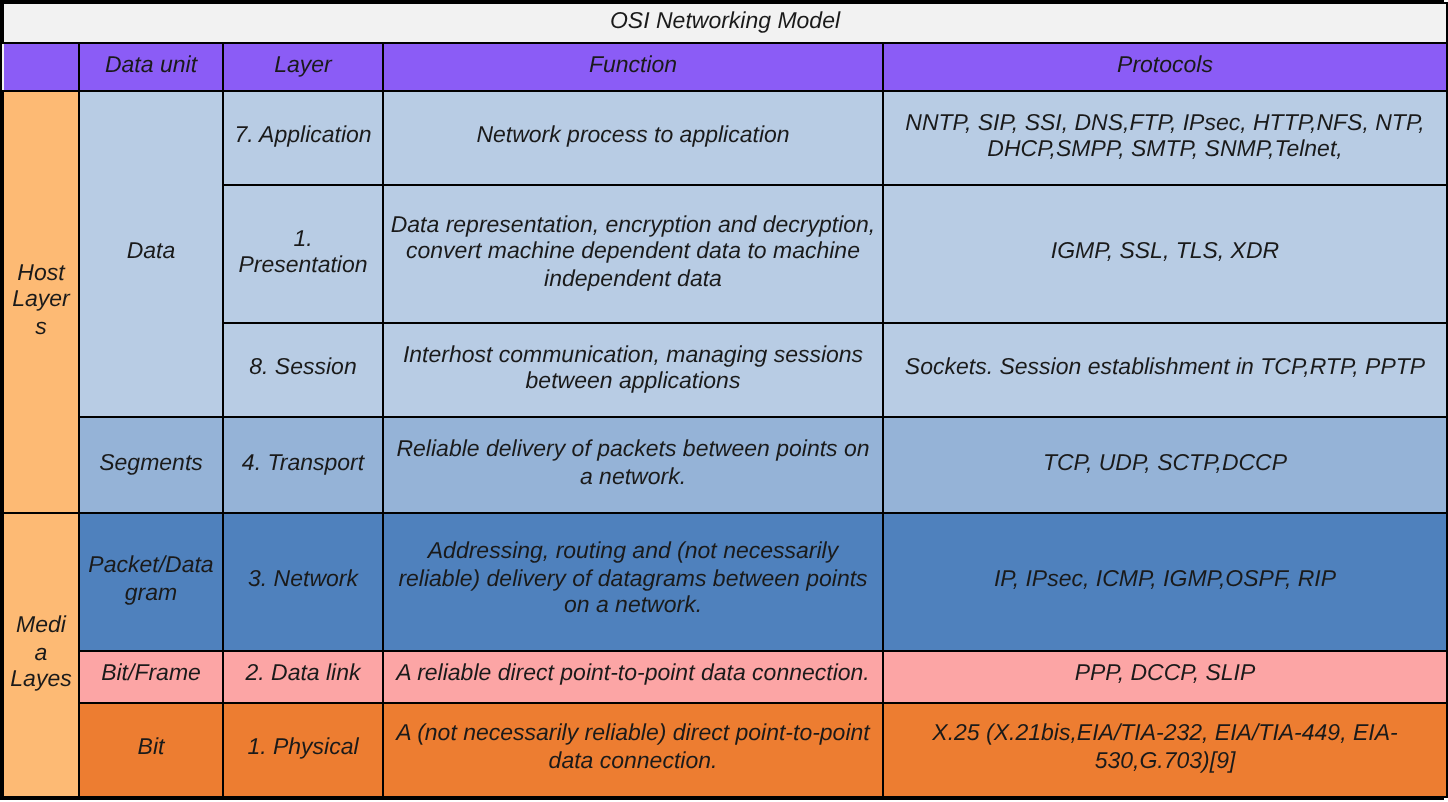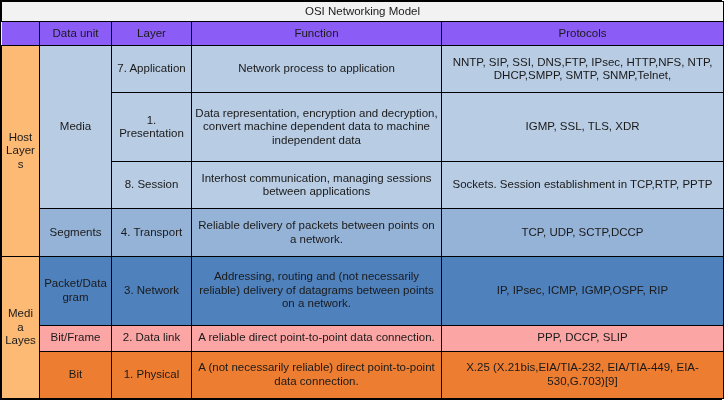--- a/index.html
+++ b/index.html
@@ -36,20 +36,21 @@
     border: 1px solid #000000;
     padding: 1px 3px;
     text-align: center;
     vertical-align: middle;
     line-height: 1.18;
     font-size: 11.5px;
     font-weight: normal;
     word-wrap: break-word;
     overflow-wrap: break-word;
     word-break: break-word;
+    font-style: italic;
   }
 
   
   td.title-cell {
     background: #f2f2f2;
     font-weight: bold;
     font-size: 12.5px;
     height: 17px;
     border-top: none;
     border-left: none;
@@ -104,21 +105,21 @@
       <tr>
         <th class="col-head blank-head"></th>
         <th class="col-head">Data unit</th>
         <th class="col-head">Layer</th>
         <th class="col-head">Function</th>
         <th class="col-head">Protocols</th>
       </tr>
 
       <tr>
         <td class="group-cell" rowspan="4">Host Layers</td>
-        <td class="sh-lightblue" rowspan="3">Media</td>
+        <td class="sh-lightblue" rowspan="3">Data</td>
         <td class="sh-lightblue">7. Application</td>
         <td class="sh-lightblue">Network process to application</td>
         <td class="sh-lightblue">NNTP, SIP, SSI, DNS,FTP, IPsec, HTTP,NFS, NTP, DHCP,SMPP, SMTP, SNMP,Telnet,</td>
       </tr>
 
       <tr>
         <td class="sh-lightblue">1. Presentation</td>
         <td class="sh-lightblue">Data representation, encryption and decryption, convert machine dependent data to machine independent data</td>
         <td class="sh-lightblue">IGMP, SSL, TLS, XDR</td>
       </tr>

